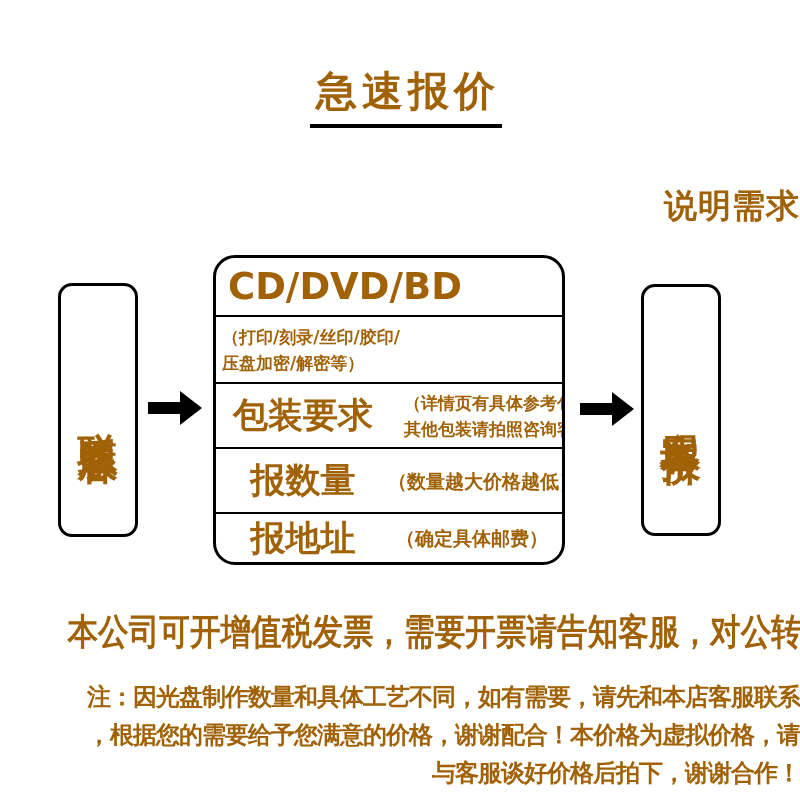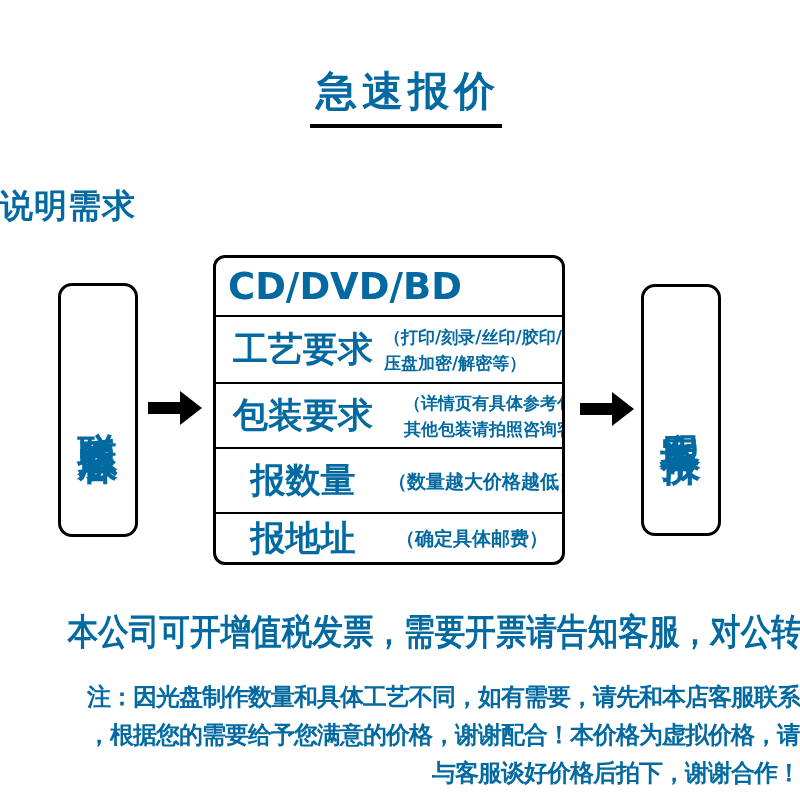--- a/index.html
+++ b/index.html
@@ -5,21 +5,21 @@
   html, body {
     margin: 0;
     padding: 0;
     background: #ffffff;
   }
   .page {
     position: relative;
     width: 800px;
     height: 800px;
     background: #ffffff;
-    color: #0369a1;
+    color: #a16207;
     font-family: "DejaVu Sans", "Liberation Sans", sans-serif;
     overflow: hidden;
   }
   
   .title-wrap {
     position: absolute;
     top: 64px;
     left: 0;
     width: 812px;
     text-align: center;
@@ -32,21 +32,21 @@
     padding: 0 2px 5px 6px;
     border-bottom: 4px solid #000;
     white-space: nowrap;
   }
   
   .subtitle-wrap {
     position: absolute;
     top: 184px;
     left: 0;
     width: 800px;
-    text-align: left;
+    text-align: right;
   }
   .subtitle-text {
     display: inline-block;
     font-size: 33px;
     font-weight: bold;
     letter-spacing: 1px;
     white-space: nowrap;
   }
   
   .side-box {
@@ -97,21 +97,21 @@
   .arrow.a-left  { left: 148px; top: 391px; }
   .arrow.a-right { left: 580px; top: 392px; }
   
   .req-table {
     position: absolute;
     left: 213px;
     top: 255px;
     width: 352px;
     height: 310px;
     border: 3px solid #000;
-    border-radius: 12px;
+    border-radius: 22px;
     box-sizing: border-box;
     background: #fff;
     display: flex;
     flex-direction: column;
     overflow: hidden;
   }
   .trow {
     display: flex;
     align-items: center;
     box-sizing: border-box;
@@ -210,21 +210,20 @@
   <div class="arrow a-left">
     <div class="shaft"></div>
     <div class="head"></div>
   </div>
 
   <div class="req-table">
     <div class="trow r1">
       <span class="media-label">CD/DVD/BD</span>
     </div>
     <div class="trow r2">
-      <span class="row-label">工艺要求</span>
       <span class="row-note">
         <span class="note-line">（打印/刻录/丝印/胶印/</span>
         <span class="note-line">压盘加密/解密等）</span>
       </span>
     </div>
     <div class="trow r3">
       <span class="row-label">包装要求</span>
       <span class="row-note">
         <span class="note-line">（详情页有具体参考包装</span>
         <span class="note-line">其他包装请拍照咨询客服）</span>

